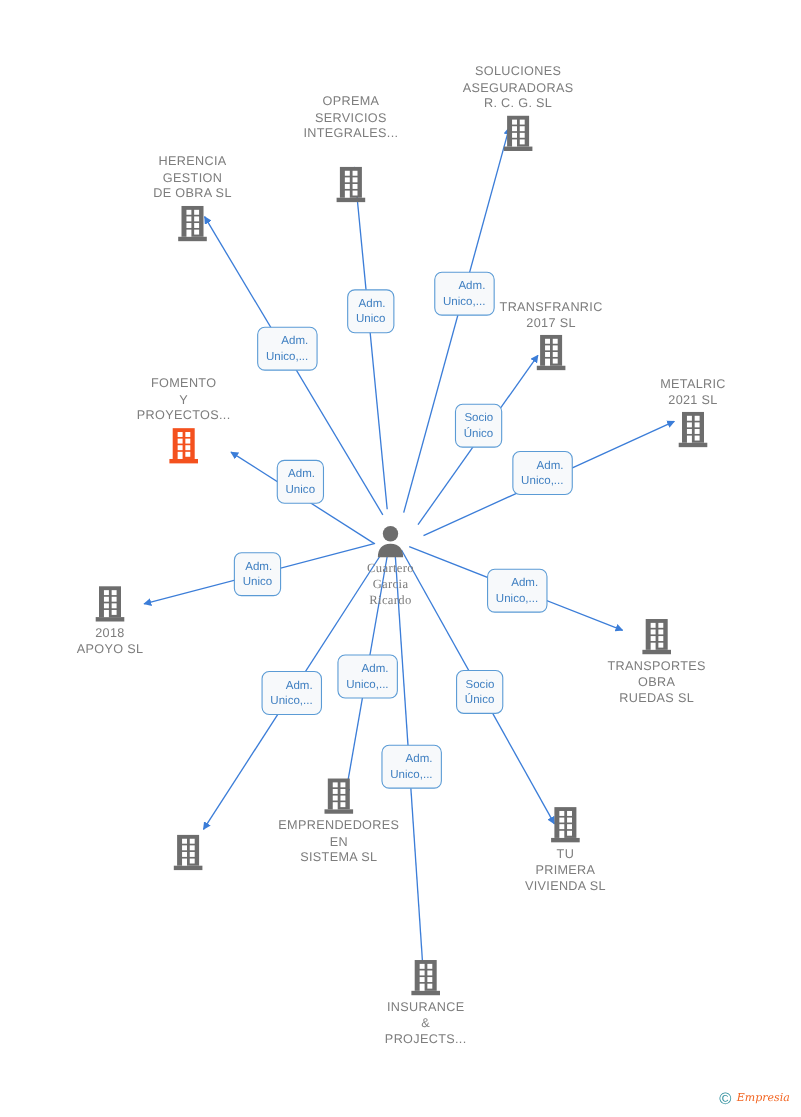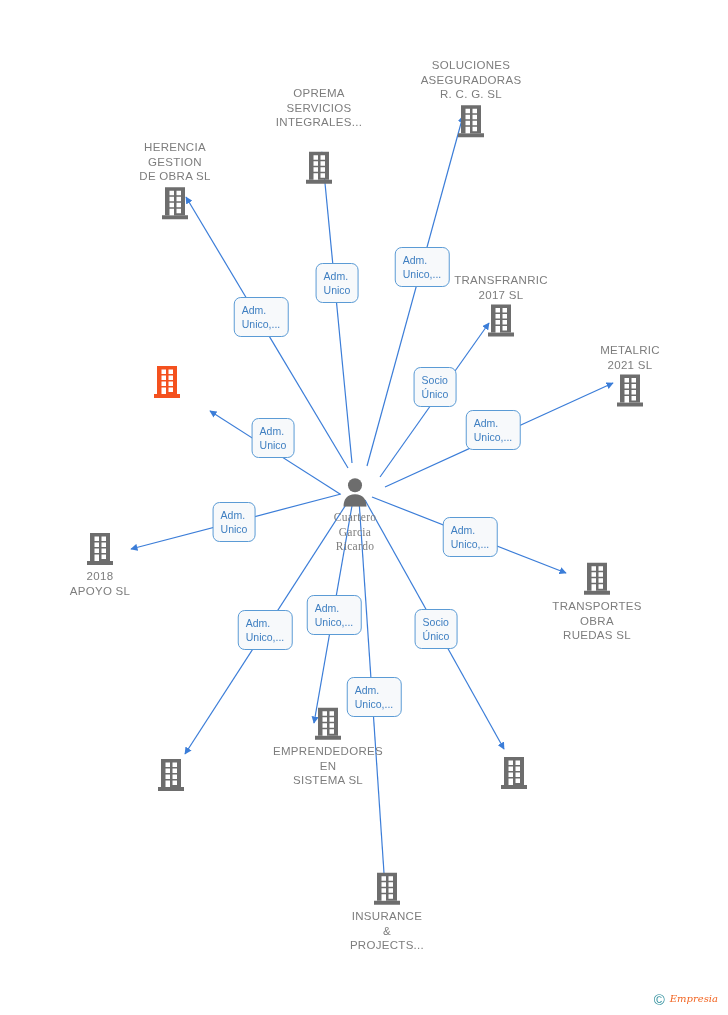--- a/index.html
+++ b/index.html
@@ -9,21 +9,21 @@
   .node{position:absolute;transform:translate(-50%,-50%);
         display:flex;flex-direction:column;align-items:center;width:160px;}
   .node .caption{font-size:11.5px;line-height:14.5px;color:#7d7d7d;
         text-align:center;letter-spacing:.3px;white-space:pre-line;}
   .node.below .caption{margin-top:3px;}
   .node.above .caption{margin-bottom:2px;}
   .bld{display:block;}
   .person{display:block;}
   .edge-label{position:absolute;transform:translate(-50%,-50%);
        background:#f7f9fb;border:1.3px solid #5b9bd5;border-radius:7px;
-       color:#3f7fc1;font-size:10.5px;line-height:14px;text-align:left;
+       color:#3f7fc1;font-size:10.5px;line-height:14px;text-align:right;
        padding:5px 7px;white-space:pre-line;box-sizing:border-box;}
   #watermark{position:absolute;right:10px;bottom:8px;display:flex;
        align-items:center;gap:5px;}
   #watermark .c{color:#2f8f9d;font-size:15px;line-height:15px;}
   #watermark .wm{color:#f26522;font-size:10px;line-height:16px;
        font-family:"DejaVu Serif",serif;font-style:italic;}
 </style>
 </head>
 <body>
 
@@ -137,20 +137,23 @@
           <rect x="8.5" y="10.5" width="4.5" height="4.5" fill="#fff"></rect>
           <rect x="15.5" y="10.5" width="4.5" height="4.5" fill="#fff"></rect>
           <rect x="8.5" y="16.5" width="4.5" height="4.5" fill="#fff"></rect>
           <rect x="15.5" y="16.5" width="4.5" height="4.5" fill="#fff"></rect>
           <rect x="8.5" y="22.5" width="4.5" height="6.5" fill="#fff"></rect>
           <rect x="15.5" y="22.5" width="4.5" height="4.5" fill="#fff"></rect>
         </svg>
       </span>
     </div>
     <div class="node above" style="left: 167px; top: 382px;">
+      <div class="caption">FOMENTO
+Y
+PROYECTOS...</div>
       <span>
         <svg class="bld" width="28" height="34" viewBox="0 0 28 34" xmlns="http://www.w3.org/2000/svg">
           <rect x="4" y="1" width="20" height="28" fill="#f4511e"></rect>
           <rect x="1" y="29" width="26" height="4" fill="#f4511e"></rect>
           <rect x="8.5" y="4.5" width="4.5" height="4.5" fill="#fff"></rect>
           <rect x="15.5" y="4.5" width="4.5" height="4.5" fill="#fff"></rect>
           <rect x="8.5" y="10.5" width="4.5" height="4.5" fill="#fff"></rect>
           <rect x="15.5" y="10.5" width="4.5" height="4.5" fill="#fff"></rect>
           <rect x="8.5" y="16.5" width="4.5" height="4.5" fill="#fff"></rect>
           <rect x="15.5" y="16.5" width="4.5" height="4.5" fill="#fff"></rect>
@@ -205,21 +208,21 @@
           <rect x="15.5" y="4.5" width="4.5" height="4.5" fill="#fff"></rect>
           <rect x="8.5" y="10.5" width="4.5" height="4.5" fill="#fff"></rect>
           <rect x="15.5" y="10.5" width="4.5" height="4.5" fill="#fff"></rect>
           <rect x="8.5" y="16.5" width="4.5" height="4.5" fill="#fff"></rect>
           <rect x="15.5" y="16.5" width="4.5" height="4.5" fill="#fff"></rect>
           <rect x="8.5" y="22.5" width="4.5" height="6.5" fill="#fff"></rect>
           <rect x="15.5" y="22.5" width="4.5" height="4.5" fill="#fff"></rect>
         </svg>
       </span>
     </div>
-    <div class="node below" style="left: 328px; top: 747px;">
+    <div class="node below" style="left: 308px; top: 747px;">
       <span>
         <svg class="bld" width="28" height="34" viewBox="0 0 28 34" xmlns="http://www.w3.org/2000/svg">
           <rect x="4" y="1" width="20" height="28" fill="#6d6d6d"></rect>
           <rect x="1" y="29" width="26" height="4" fill="#6d6d6d"></rect>
           <rect x="8.5" y="4.5" width="4.5" height="4.5" fill="#fff"></rect>
           <rect x="15.5" y="4.5" width="4.5" height="4.5" fill="#fff"></rect>
           <rect x="8.5" y="10.5" width="4.5" height="4.5" fill="#fff"></rect>
           <rect x="15.5" y="10.5" width="4.5" height="4.5" fill="#fff"></rect>
           <rect x="8.5" y="16.5" width="4.5" height="4.5" fill="#fff"></rect>
           <rect x="15.5" y="16.5" width="4.5" height="4.5" fill="#fff"></rect>
@@ -239,20 +242,23 @@
           <rect x="8.5" y="4.5" width="4.5" height="4.5" fill="#fff"></rect>
           <rect x="15.5" y="4.5" width="4.5" height="4.5" fill="#fff"></rect>
           <rect x="8.5" y="10.5" width="4.5" height="4.5" fill="#fff"></rect>
           <rect x="15.5" y="10.5" width="4.5" height="4.5" fill="#fff"></rect>
           <rect x="8.5" y="16.5" width="4.5" height="4.5" fill="#fff"></rect>
           <rect x="15.5" y="16.5" width="4.5" height="4.5" fill="#fff"></rect>
           <rect x="8.5" y="22.5" width="4.5" height="6.5" fill="#fff"></rect>
           <rect x="15.5" y="22.5" width="4.5" height="4.5" fill="#fff"></rect>
         </svg>
       </span>
+      <div class="caption">TU
+PRIMERA
+VIVIENDA  SL</div>
     </div>
     <div class="node below" style="left: 387px; top: 912px;">
       <span>
         <svg class="bld" width="28" height="34" viewBox="0 0 28 34" xmlns="http://www.w3.org/2000/svg">
           <rect x="4" y="1" width="20" height="28" fill="#6d6d6d"></rect>
           <rect x="1" y="29" width="26" height="4" fill="#6d6d6d"></rect>
           <rect x="8.5" y="4.5" width="4.5" height="4.5" fill="#fff"></rect>
           <rect x="15.5" y="4.5" width="4.5" height="4.5" fill="#fff"></rect>
           <rect x="8.5" y="10.5" width="4.5" height="4.5" fill="#fff"></rect>
           <rect x="15.5" y="10.5" width="4.5" height="4.5" fill="#fff"></rect>

